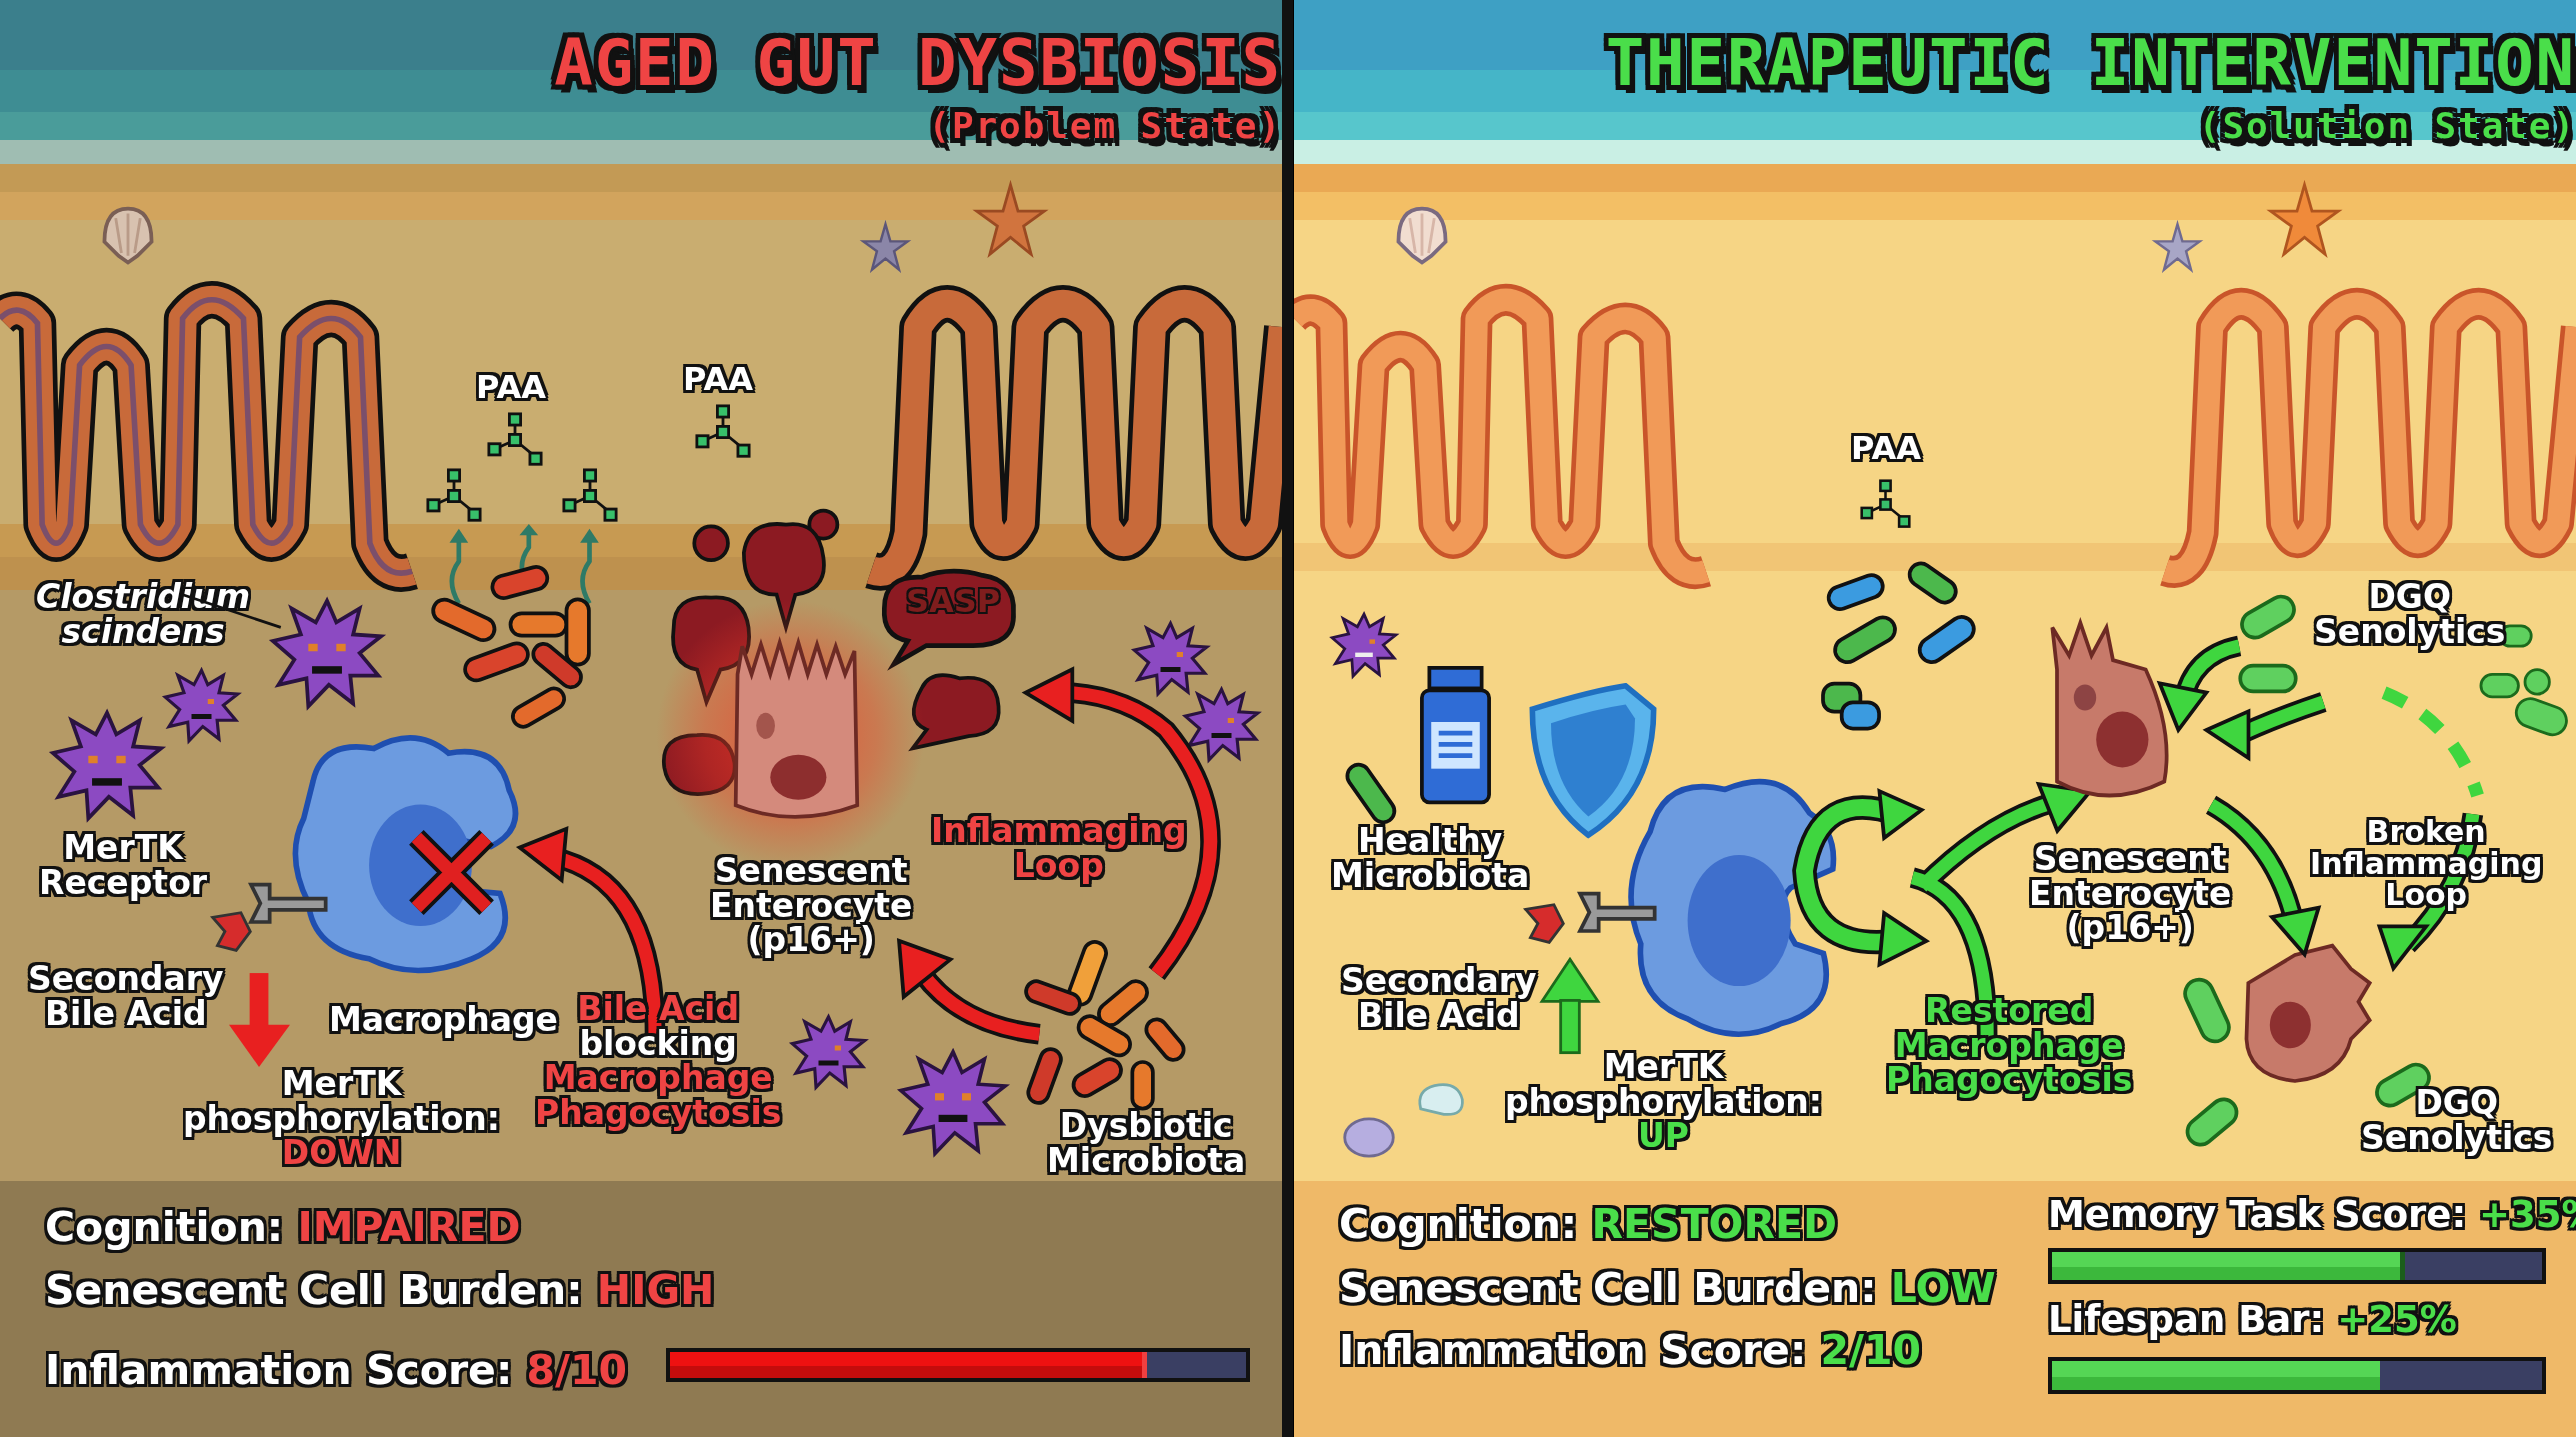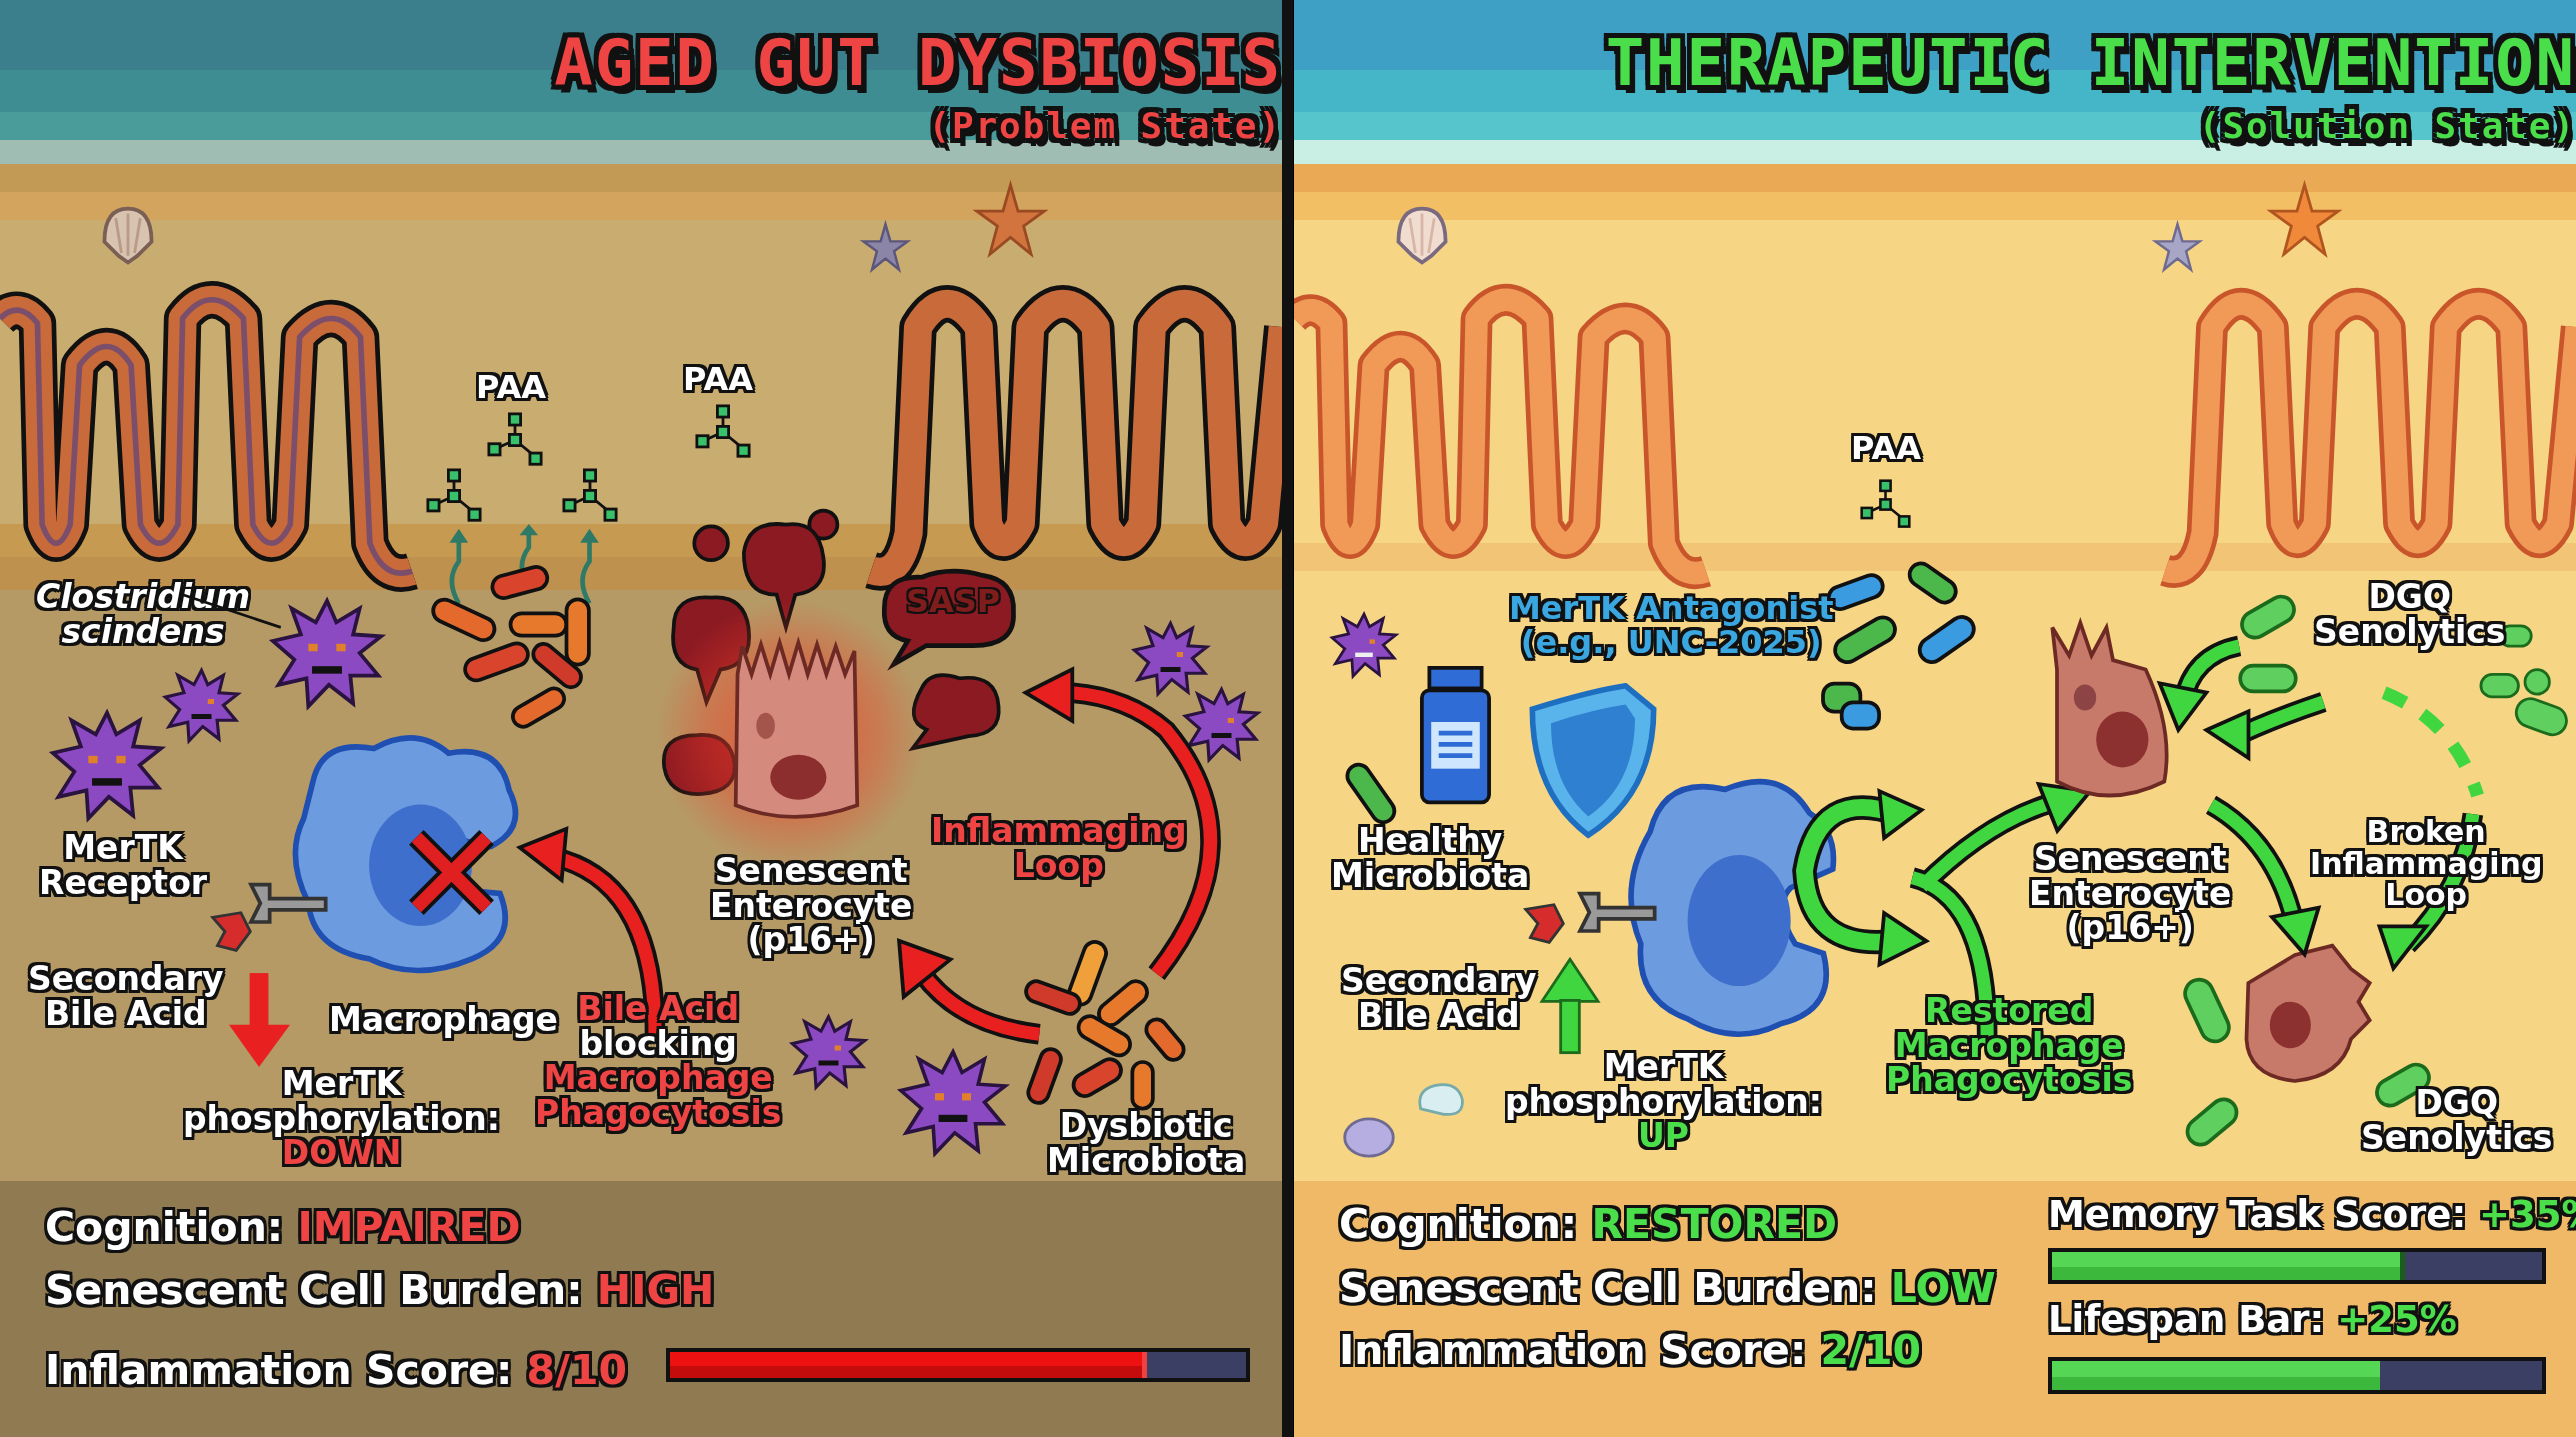--- a/index.html
+++ b/index.html
@@ -374,24 +374,20 @@
     <rect x="12" y="2" width="56" height="22" fill="#2f6cd6" stroke="#111" stroke-width="4"></rect>
     <rect x="4" y="26" width="72" height="120" rx="8" fill="#2f6cd6" stroke="#111" stroke-width="4"></rect>
     <rect x="14" y="60" width="52" height="50" fill="#cfe6ff"></rect>
     <path d="M22 72 H58 M22 84 H58 M22 96 H58" stroke="#2f6cd6" stroke-width="5"></path>
   </svg>
   
   <svg style="left:229px;top:681px" width="140" height="159" viewBox="0 0 150 170">
     <path d="M10 30 Q75 10 110 5 L140 30 Q140 120 70 165 Q10 120 10 30 Z" fill="#5ab4ec" stroke="#1f6fc0" stroke-width="6"></path>
     <path d="M30 45 Q75 30 110 25 L120 40 Q120 110 70 145 Q30 110 30 45 Z" fill="#2f80d0"></path>
   </svg>
-  <div class="lbl blue" style="left:215px;top:592px;font-size:32px;">
-    <div>MerTK Antagonist</div>
-    <div>(e.g., UNC-2025)</div>
-  </div>
 
   
   <svg style="left:328px;top:766px" width="253" height="281" viewBox="0 0 270 300">
     <path d="M30 70 Q45 10 110 25 Q170 0 200 50 Q230 70 225 110 L180 130 Q160 150 185 190 L215 200 Q230 260 170 275 Q120 300 70 270 Q15 250 20 190 Q-5 130 30 70 Z" fill="#6c9be0" stroke="#1f4fb0" stroke-width="6"></path>
     <ellipse cx="125" cy="165" rx="55" ry="70" fill="#3f6fcc"></ellipse>
   </svg>
   <svg style="left:267px;top:889px" width="94" height="56" viewBox="0 0 100 60">
       <path d="M20 5 L40 5 L40 20 L100 20 L100 32 L40 32 L40 45 L20 45 L30 25 Z" fill="#9a9a9a" stroke="#333" stroke-width="4"></path>
     </svg>
   <svg style="left:227px;top:900px" width="47" height="47" viewBox="0 0 50 50">

